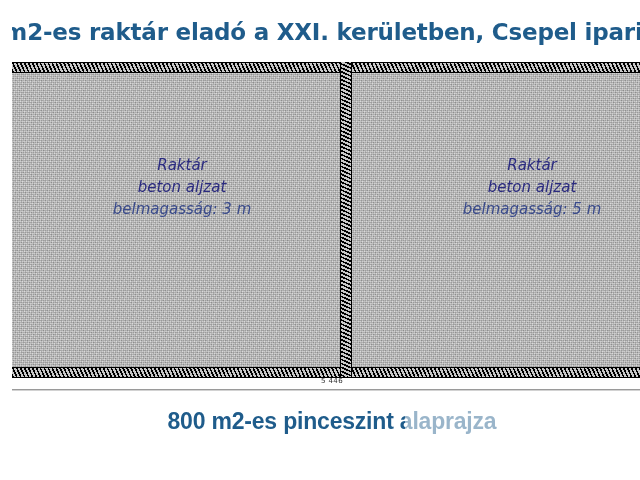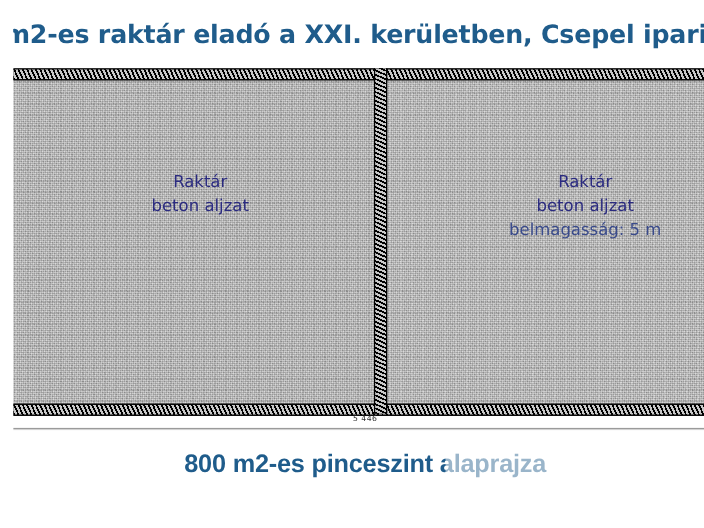--- a/index.html
+++ b/index.html
@@ -96,21 +96,21 @@
   
   .room-label {
     position: absolute;
     text-align: center;
     font-family: "DejaVu Sans", sans-serif;
     font-size: 15px;
     line-height: 22px;
     color: #2b2b80;
     white-space: nowrap;
   }
-  .room-label .ln { display: block; }
+  .room-label .ln { display: block; font-style: italic; }
   .room-label .ln-height { color: #3a4b8c; }
 
   
   #dimension-band {
     position: absolute;
     left: 0;
     top: 380px;
     width: 640px;
     height: 16px;
     padding-left: 19px;
@@ -192,20 +192,21 @@
 
     <div class="wall horizontal" style="left:0px; top:0px; width:640px; height:9px;"></div>
 
     <div class="wall horizontal" style="left:0px; top:305px; width:640px; height:9px;"></div>
 
     <div class="wall vertical" style="left:328px; top:0px; width:10px; height:314px;"></div>
 
     <div class="room-label" style="left:40px; top:92px; width:260px;">
       <span class="ln">Raktár</span>
       <span class="ln">beton aljzat</span>
+      <span class="ln ln-height">belmagasság: 3 m</span>
     </div>
 
     <div class="room-label" style="left:390px; top:92px; width:260px;">
       <span class="ln">Raktár</span>
       <span class="ln">beton aljzat</span>
       <span class="ln ln-height">belmagasság: 5 m</span>
     </div>
   </div>
 
   <div id="dimension-band">

